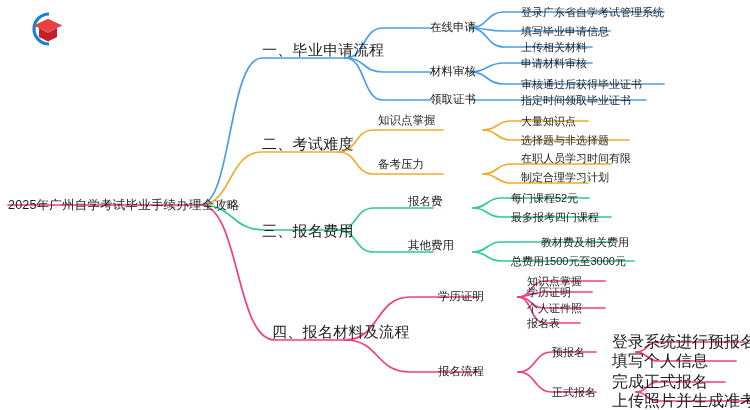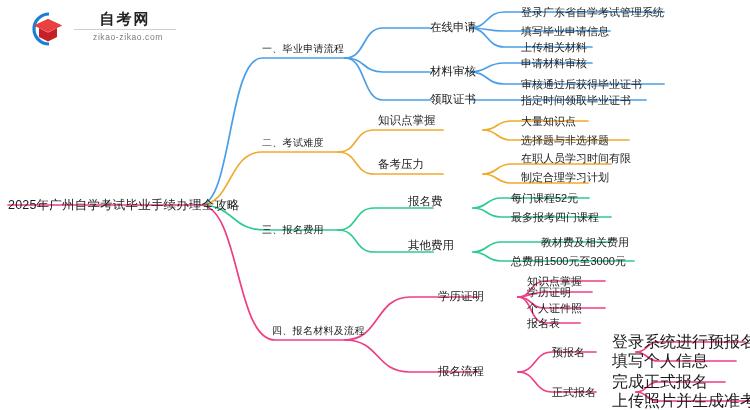--- a/index.html
+++ b/index.html
@@ -27,21 +27,21 @@
     height: 410px;
     pointer-events: none;
   }
   .node-label {
     position: absolute;
     white-space: nowrap;
     color: #1b1b1b;
     line-height: 1;
     transform: translateY(-50%);
   }
-  .lvl1 { font-size: 10px; letter-spacing: .3px; }
+  .lvl1 { font-size: 15px; letter-spacing: .3px; }
   .lvl2 { font-size: 11.5px; }
   .lvl3 { font-size: 11px; }
   .lvl4 { font-size: 16px; }
   .root-label {
     position: absolute;
     white-space: nowrap;
     font-size: 12.5px;
     color: #1b1b1b;
     transform: translateY(-50%);
     letter-spacing: .2px;
@@ -93,24 +93,20 @@
 
 <div id="mindmap-root">
 
   <div id="brand-logo">
     <svg id="brand-mark" viewBox="0 0 40 38">
       <path d="M21 4 A15 15 0 1 0 21 34 A15 15 0 0 1 21 4 Z" fill="none" stroke="#1a7fd4" stroke-width="3.2"></path>
       <path d="M20 9 L34 15.5 L20 22 L6 15.5 Z" fill="#e03a3a"></path>
       <path d="M11 18 L11 27 L20 31.5 L29 27 L29 18 L20 22.5 Z" fill="#c4202a"></path>
       <path d="M20 9 L34 15.5 L20 22 L6 15.5 Z" fill="#e8413f"></path>
     </svg>
-    <div id="brand-text">
-      <span class="brand-cn">自考网</span>
-      <span class="brand-url">zikao-zikao.com</span>
-    </div>
   </div>
 
   <svg class="links" viewBox="0 0 750 410">
     <g fill="none" stroke-width="1.7" stroke-linecap="round">
 
       <path d="M8 205 H200" stroke="#ef3d86"></path>
 
       <path d="M200 205 C232 205 228 58 262 58 H345" stroke="#4a9ee8"></path>
 
       <path d="M345 58 C366 58 362 28 383 28 H430" stroke="#4a9ee8"></path>

